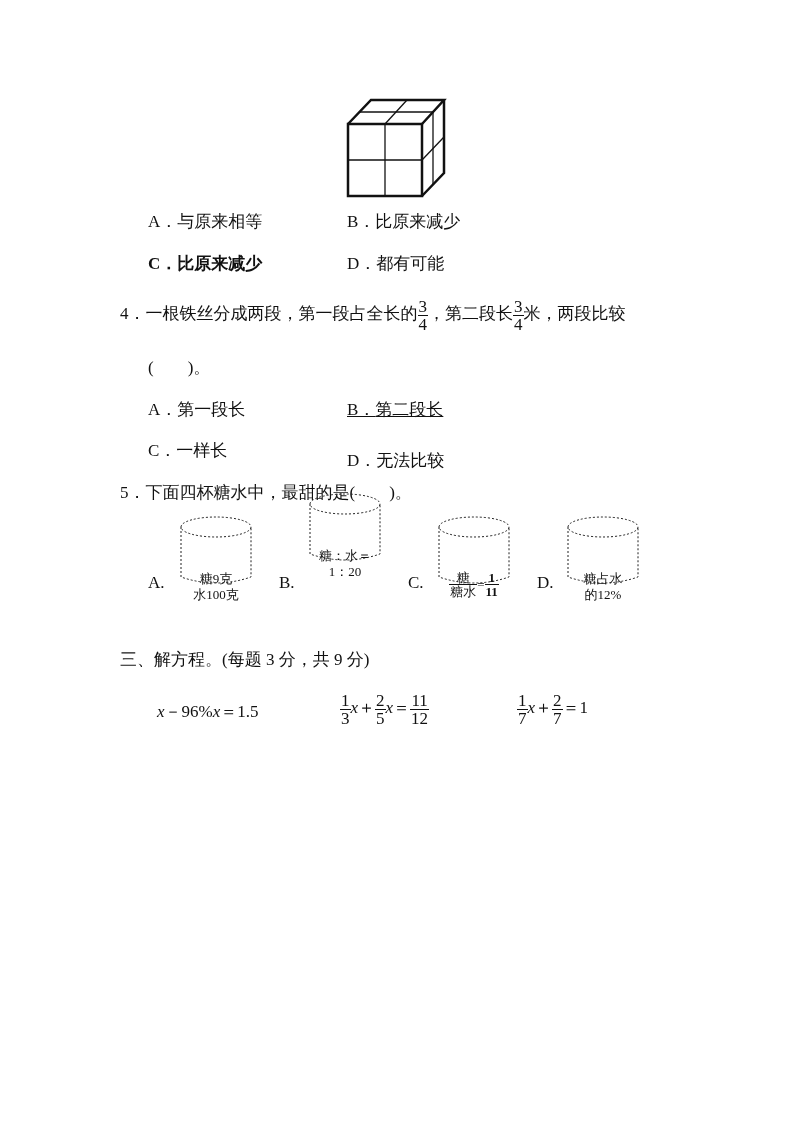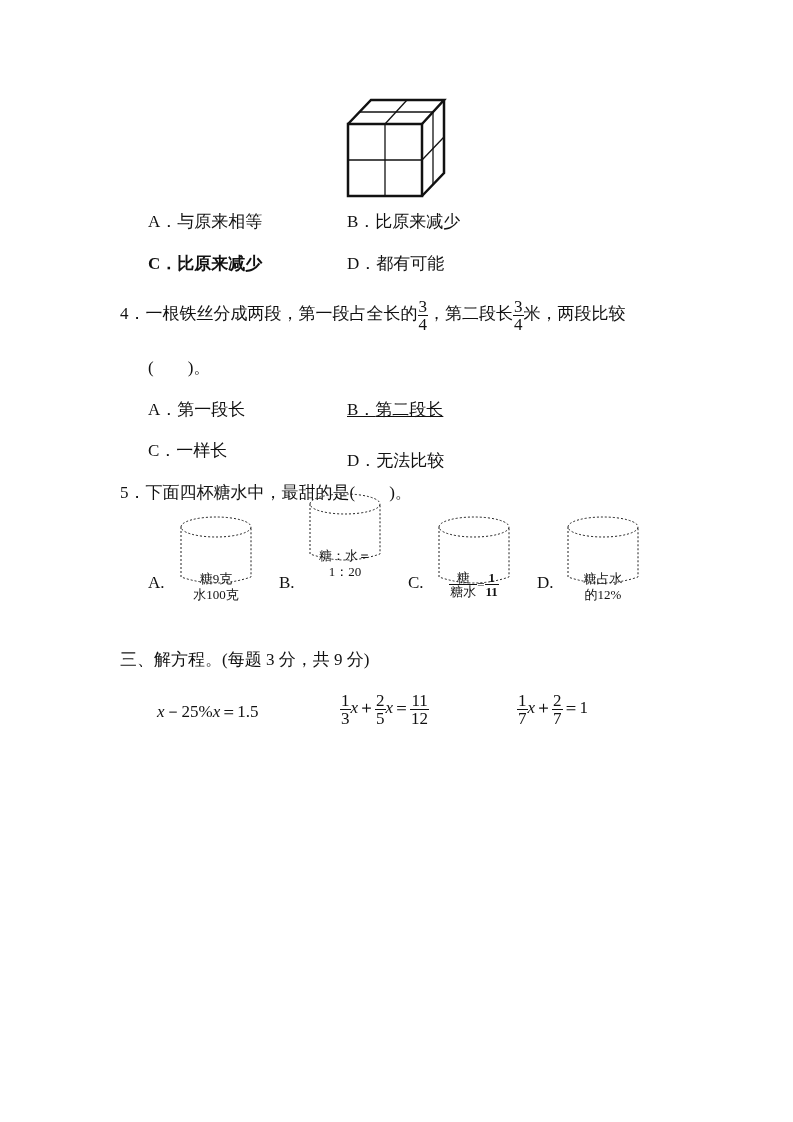--- a/index.html
+++ b/index.html
@@ -122,21 +122,21 @@
   </svg>
   <div class="cup-text" style="top:32px;">
     <div>糖占水</div>
       <div>的12%</div>
   </div>
 </div>
 
 <div class="abs" style="left:120px;top:648px;">三、解方程。(每题 3 分，共 9 分)</div>
 
 <div class="abs" style="left:157px;top:700px;">
-  <i class="var">x</i><span>－25%</span><i class="var">x</i><span>＝1.5</span>
+  <i class="var">x</i><span>－96%</span><i class="var">x</i><span>＝1.5</span>
 </div>
 
 <div class="abs" style="left:340px;top:690px;line-height:36px;">
   <span class="frac"><span class="num">1</span><span class="den">3</span></span><i class="var">x</i><span>＋</span><span class="frac"><span class="num">2</span><span class="den">5</span></span><i class="var">x</i><span>＝</span><span class="frac"><span class="num">11</span><span class="den">12</span></span>
 </div>
 
 <div class="abs" style="left:517px;top:690px;line-height:36px;">
   <span class="frac"><span class="num">1</span><span class="den">7</span></span><i class="var">x</i><span>＋</span><span class="frac"><span class="num">2</span><span class="den">7</span></span><span>＝1</span>
 </div>
 

